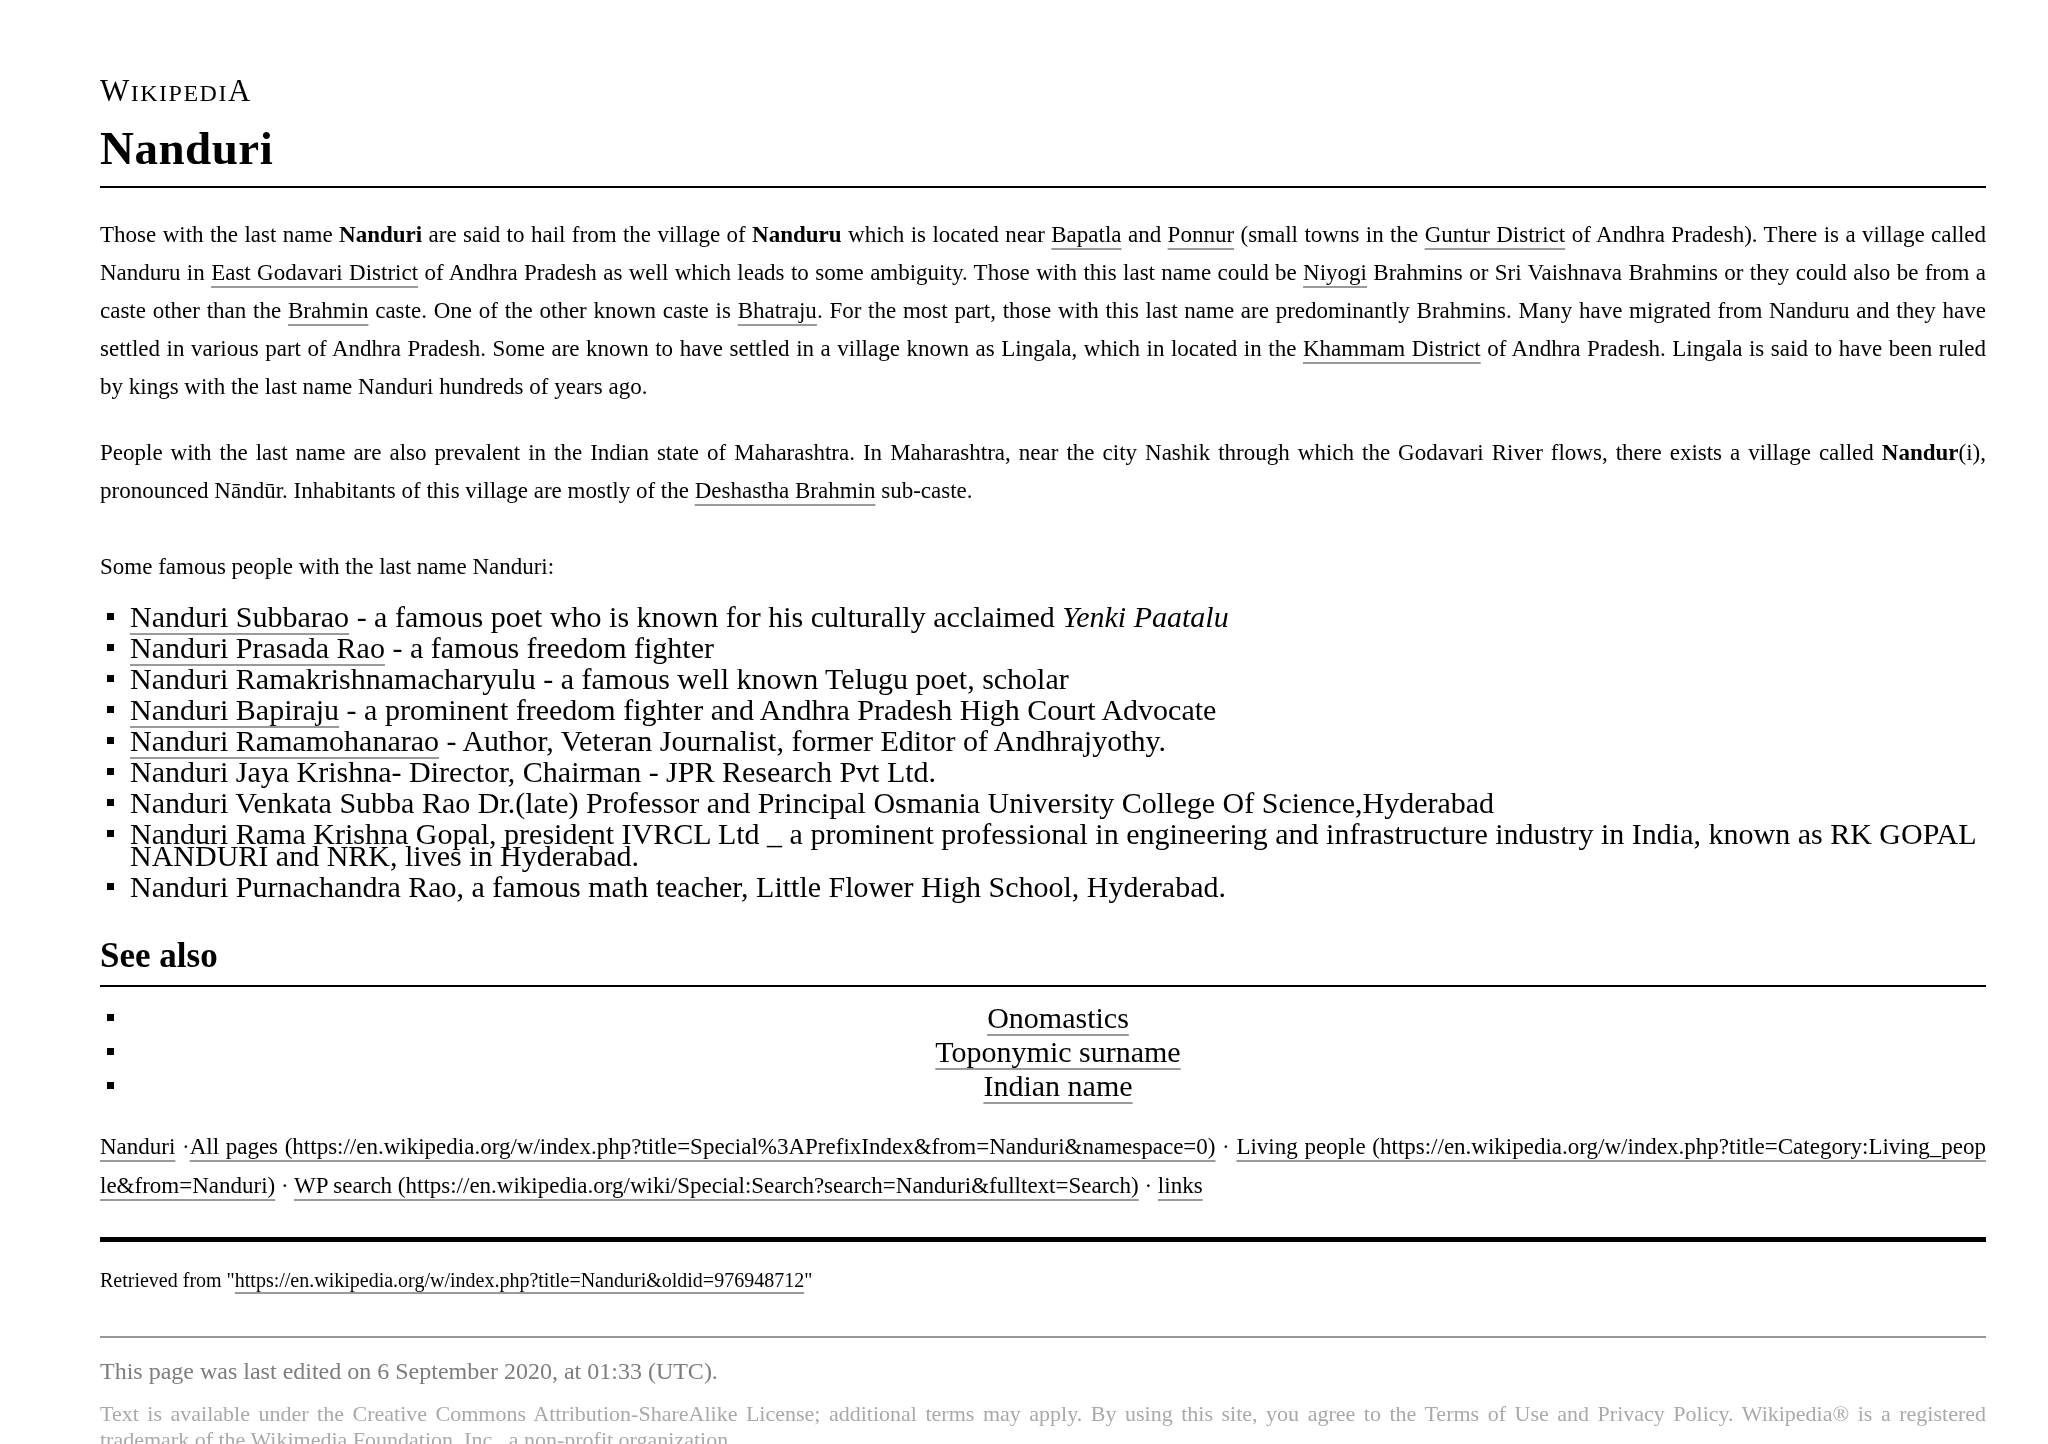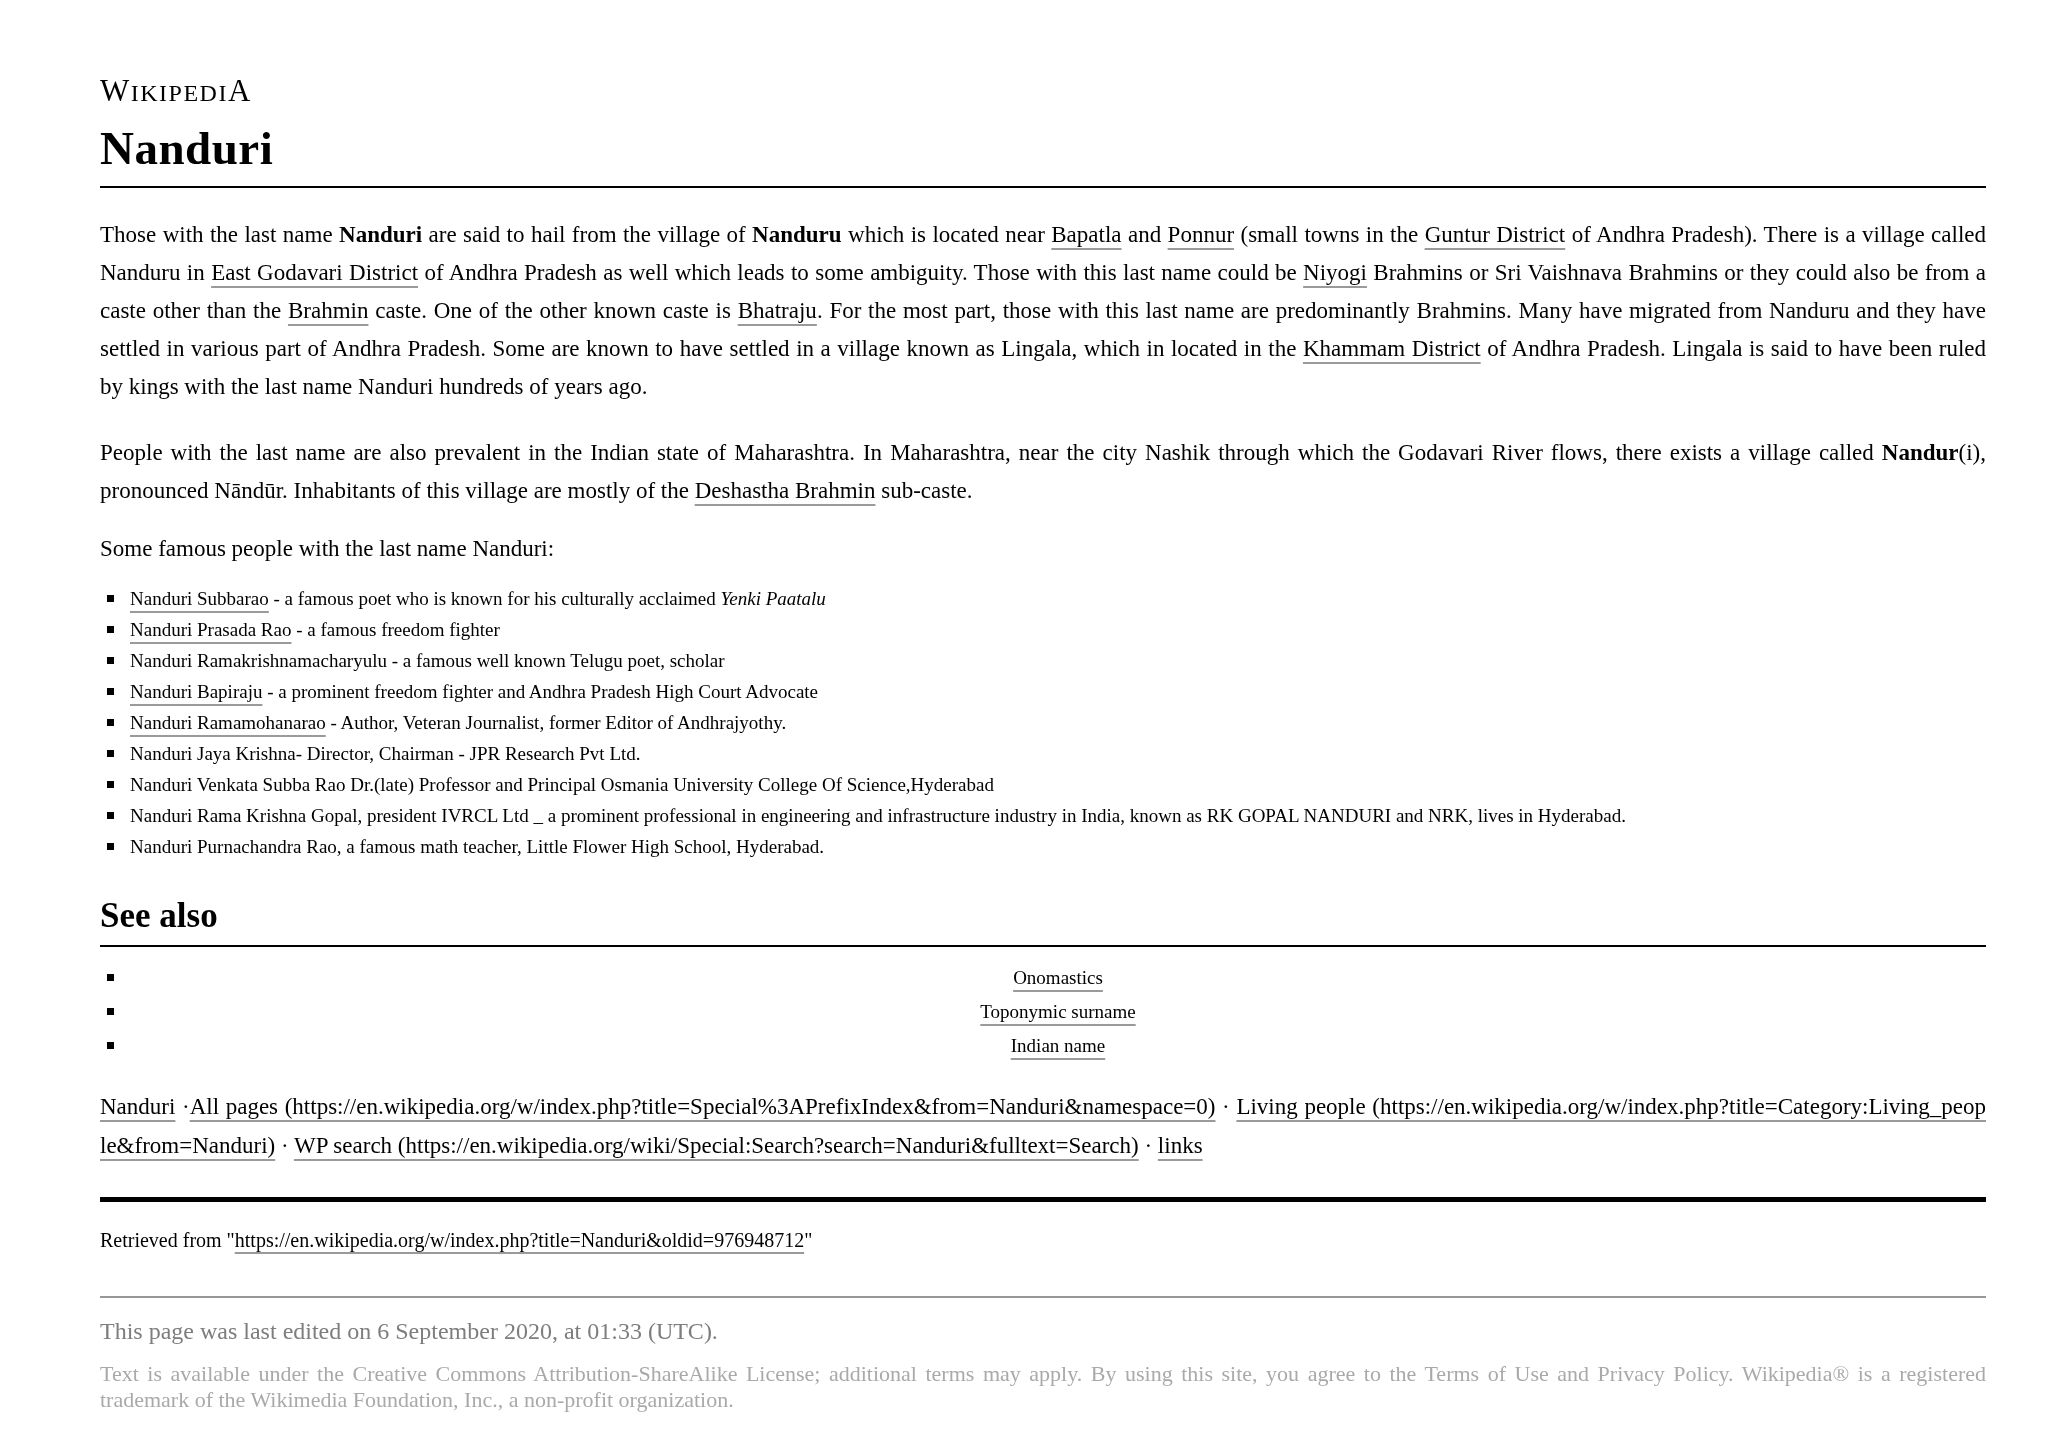--- a/index.html
+++ b/index.html
@@ -33,34 +33,34 @@
     padding-bottom: 12px;
     border-bottom: 2px solid var(--rule-dark, #000);
     letter-spacing: 0.5px;
   }
   p.body {
     font-size: 23px;
     line-height: 38px;
     text-align: justify;
     margin: 28px 0 0 0;
   }
-  p.intro { margin-top: 20px; }
+  p.intro { margin-top: 38px; }
   .lnk {
     color: #000;
     cursor: pointer;
     text-decoration: underline;
     text-decoration-color: var(--link-underline, #9a9a9a);
     text-decoration-thickness: 2px;
     text-underline-offset: 6px;
   }
   ul.blist {
     list-style: none;
     margin: 20px 0 0 0;
     padding: 0;
-    font-size: 19px;
+    font-size: 30px;
     line-height: 22px;
   }
   ul.blist li {
     position: relative;
     padding-left: 30px;
     margin: 0 0 9px 0;
   }
   ul.blist li::before {
     content: "";
     position: absolute;

